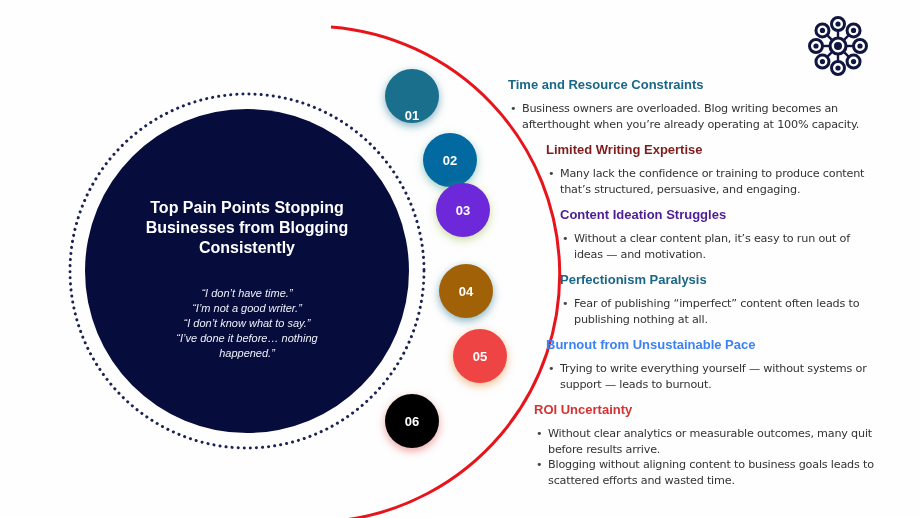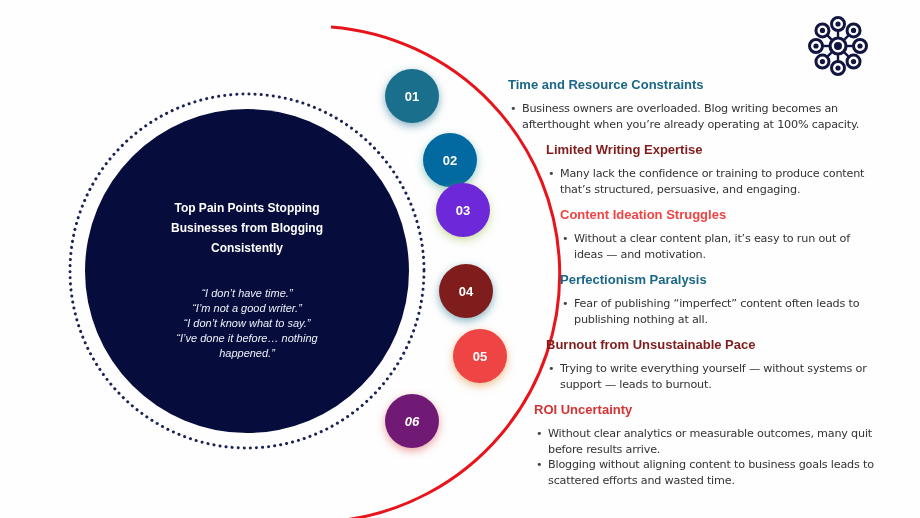--- a/index.html
+++ b/index.html
@@ -1,19 +1,19 @@
 <!DOCTYPE html>
 <html><head>
 <meta charset="utf-8">
 <style>
   html,body{margin:0;padding:0;}
   body{width:920px;height:518px;background:#fefefe;position:relative;overflow:hidden;font-family:"Liberation Sans",sans-serif;}
   #art{position:absolute;left:0;top:0;}
   .center-text{position:absolute;left:117px;top:198px;width:260px;text-align:center;color:#fff;}
-  .center-title{font-weight:bold;font-size:12px;line-height:20px;margin:0;}
+  .center-title{font-weight:bold;font-size:16px;line-height:20px;margin:0;}
   .quotes{margin-top:28px;font-style:italic;font-size:11px;line-height:15px;color:#eef0f8;}
   .quote{display:block;}
   .step{position:absolute;width:54px;height:54px;border-radius:50%;color:#fff;font-weight:bold;font-size:13px;display:flex;align-items:center;justify-content:center;}
   .item{position:absolute;}
   .item-title{font-weight:bold;font-size:13px;line-height:16px;}
   .item ul{margin:8px 0 0 0;padding:0 0 0 14px;list-style:none;}
   .item li{position:relative;font-size:11.2px;line-height:15.5px;color:#333;font-family:"DejaVu Sans",sans-serif;letter-spacing:-0.2px;}
   .item li::before{content:"•";position:absolute;left:-12px;top:0;color:#444;}
   .logo{position:absolute;left:806px;top:14px;width:64px;height:64px;}
 </style>
@@ -39,65 +39,65 @@
   </p>
   <div class="quotes">
     <span class="quote">“I don’t have time.”</span>
     <span class="quote">“I’m not a good writer.”</span>
     <span class="quote">“I don’t know what to say.”</span>
     <span class="quote">“I’ve done it before… nothing</span>
     <span class="quote">happened.”</span>
   </div>
 </div>
 
-<div class="step" id="s0" style="left: 385px; top: 69px; background: rgb(26, 111, 140); box-shadow: rgba(26, 111, 140, 0.533) 0px 3px 8px;">
+<div class="step" id="s0" style="left: 385px; top: 69px; background: rgb(26, 111, 140); box-shadow: rgba(26, 111, 140, 0.533) 0px 3px 8px; align-items: flex-end;">
     <span>01</span>
   </div>
 <div class="step" id="s1" style="left: 423px; top: 133px; background: #0369a1; box-shadow: rgba(66, 165, 146, 0.533) 0px 3px 8px;">
     <span>02</span>
   </div>
 <div class="step" id="s2" style="left: 436px; top: 183px; background: #6d28d9; box-shadow: rgba(155, 192, 74, 0.533) 0px 3px 8px; justify-content: center;">
     <span>03</span>
   </div>
-<div class="step" id="s3" style="left: 439px; top: 264px; background: #7f1d1d; box-shadow: rgba(26, 113, 138, 0.533) 0px 3px 8px;">
+<div class="step" id="s3" style="left: 439px; top: 264px; background: #a16207; box-shadow: rgba(26, 113, 138, 0.533) 0px 3px 8px;">
     <span>04</span>
   </div>
 <div class="step" id="s4" style="left: 425px; top: 329px; background: #ef4444; box-shadow: rgba(224, 133, 46, 0.533) 0px 3px 8px; margin-left: 28px;">
     <span>05</span>
   </div>
-<div class="step" id="s5" style="left: 385px; top: 394px; background: #701a75; box-shadow: rgba(217, 83, 79, 0.533) 0px 3px 8px; font-style: italic;">
+<div class="step" id="s5" style="left: 385px; top: 394px; background: #000000; box-shadow: rgba(217, 83, 79, 0.533) 0px 3px 8px;">
     <span>06</span>
   </div>
 
 <div class="item" id="i0" style="left:508px;top:77px;width:380px;">
   <div class="item-title" style="color: rgb(26, 102, 135);">Time and Resource Constraints</div>
   <ul>
       <li>Business owners are overloaded. Blog writing becomes an afterthought when you’re already operating at 100% capacity.</li>
     </ul>
 </div>
 <div class="item" id="i1" style="left:546px;top:142px;width:320px;">
   <div class="item-title" style="color: #7f1d1d;">Limited Writing Expertise</div>
   <ul>
       <li>Many lack the confidence or training to produce content that’s structured, persuasive, and engaging.</li>
     </ul>
 </div>
 <div class="item" id="i2" style="left:560px;top:207px;width:310px;">
-  <div class="item-title" style="color: #ef4444;">Content Ideation Struggles</div>
+  <div class="item-title" style="color: #4c1d95;">Content Ideation Struggles</div>
   <ul>
       <li>Without a clear content plan, it’s easy to run out of ideas — and motivation.</li>
     </ul>
 </div>
 <div class="item" id="i3" style="left:560px;top:272px;width:325px;">
   <div class="item-title" style="color: rgb(26, 102, 135);">Perfectionism Paralysis</div>
   <ul>
       <li>Fear of publishing “imperfect” content often leads to publishing nothing at all.</li>
     </ul>
 </div>
 <div class="item" id="i4" style="left:546px;top:337px;width:330px;">
-  <div class="item-title" style="color: #7f1d1d;">Burnout from Unsustainable Pace</div>
+  <div class="item-title" style="color: #3b82f6;">Burnout from Unsustainable Pace</div>
   <ul>
       <li>Trying to write everything yourself — without systems or support — leads to burnout.</li>
     </ul>
 </div>
 <div class="item" id="i5" style="left:508px;top:402px;width:370px;margin-left:26px;">
   <div class="item-title" style="color: rgb(214, 50, 50);">ROI Uncertainty</div>
   <ul>
     <li>Without clear analytics or measurable outcomes, many quit before results arrive.</li>
     <li>Blogging without aligning content to business goals leads to scattered efforts and wasted time.</li>
   </ul>

